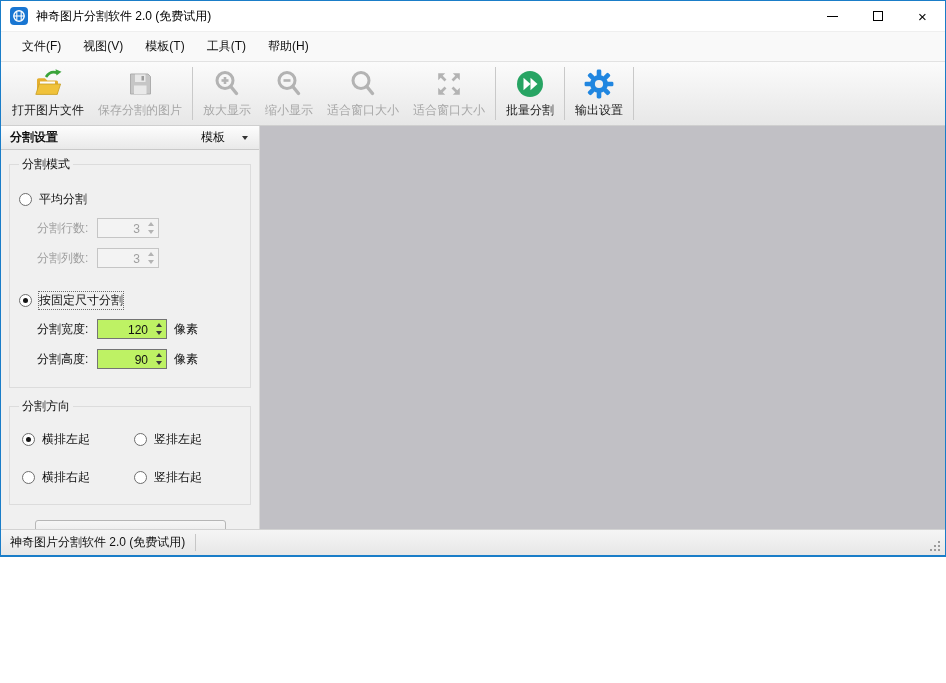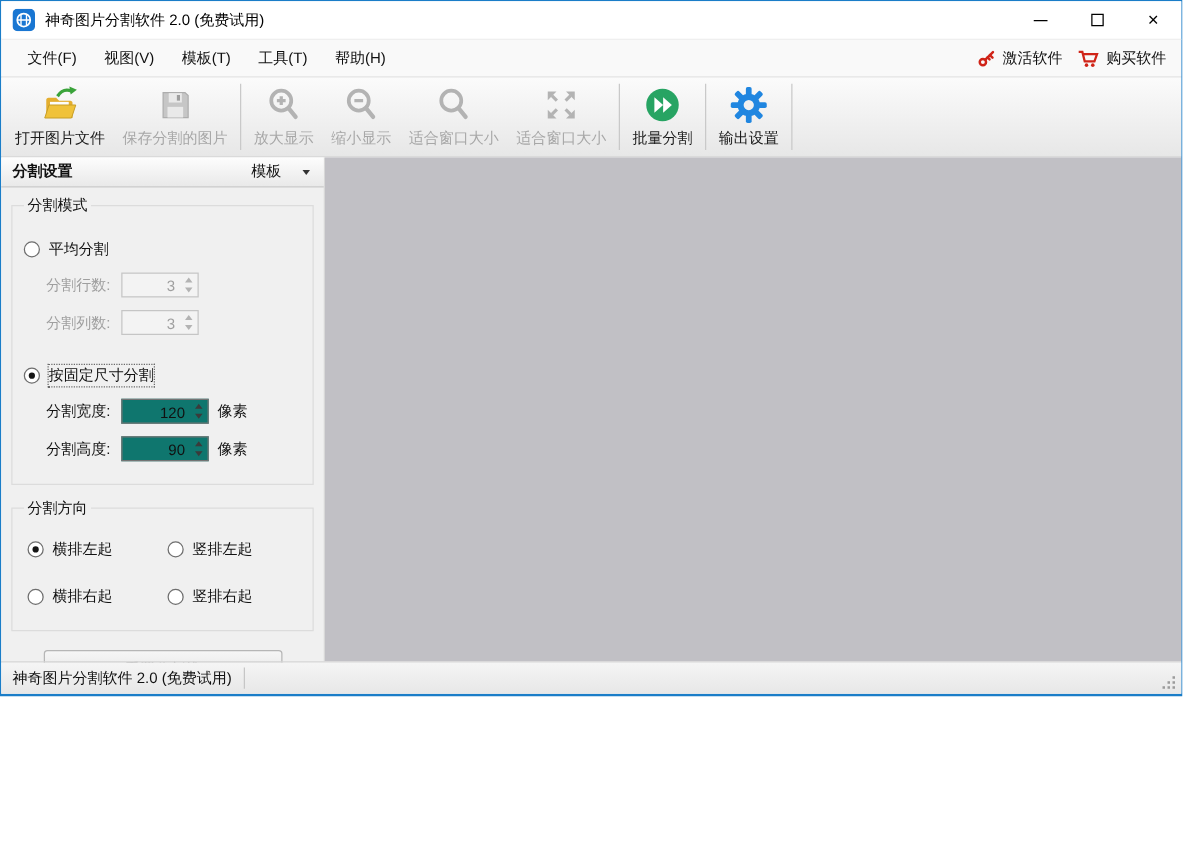--- a/index.html
+++ b/index.html
@@ -56,21 +56,21 @@
   .radio-row { display:flex; align-items:center; gap:7px; margin-top:16px; }
   .rb { width:13px; height:13px; flex:0 0 13px; border:1px solid #6e6e6e; border-radius:50%;
         background:#fff; position:relative; display:block; }
   .rb.checked::after { content:""; position:absolute; left:3px; top:3px; right:3px; bottom:3px;
         background:#151515; border-radius:50%; }
   .focus-dotted { outline:1px dotted #6b6b6b; }
 
   .ctl-row { display:flex; align-items:center; margin:10px 0 0 18px; }
   .ctl-row.disabled { color:#9f9f9f; }
   .ctl-label { width:60px; }
-  .spin { display:flex; align-items:stretch; height:20px; width:62px; background:#0f766e;
+  .spin { display:flex; align-items:stretch; height:20px; width:62px; background:#bef264;
           border:1px solid #747474; }
   .spin.wide { width:70px; }
   .spin-val { flex:1; text-align:right; padding:3px 3px 0 0; color:#111; }
   .spin-btns { width:15px; display:flex; flex-direction:column; align-items:center;
                justify-content:center; gap:4px; }
   .sarrow-up { width:0; height:0; border-left:3.5px solid transparent; border-right:3.5px solid transparent;
                border-bottom:4px solid #3b3b3b; display:block; }
   .sarrow-dn { width:0; height:0; border-left:3.5px solid transparent; border-right:3.5px solid transparent;
                border-top:4px solid #3b3b3b; display:block; }
   .spin.disabled { background:#f3f3f3; border-color:#c5c5c5; }
@@ -129,43 +129,20 @@
     </div>
   </div>
 
   <div class="menubar">
     <span class="menu-item">文件(F)</span>
     <span class="menu-item">视图(V)</span>
     <span class="menu-item">模板(T)</span>
     <span class="menu-item">工具(T)</span>
     <span class="menu-item">帮助(H)</span>
 
-    <div class="menu-right">
-      <span class="menu-link">
-        <svg width="15" height="15" viewBox="0 0 16 16">
-          <g stroke="var(--accent-red)" stroke-width="2.1" fill="none" stroke-linecap="round">
-            <circle cx="4.6" cy="11.4" r="2.7"></circle>
-            <path d="M6.7 9.3 L13.2 2.8"></path>
-            <path d="M10.6 5.4 l2.2 2.2"></path>
-            <path d="M8.6 7.4 l1.7 1.7"></path>
-          </g>
-        </svg>
-        <span>激活软件</span>
-      </span>
-      <span class="menu-link">
-        <svg width="18" height="16" viewBox="0 0 19 16">
-          <g stroke="var(--accent-red)" stroke-width="1.9" fill="none">
-            <path d="M1 2.2 h3.1 l2 8 h8.2 l2.2 -6.2 H5.2"></path>
-          </g>
-          <circle cx="7.6" cy="13.4" r="1.5" fill="var(--accent-red)"></circle>
-          <circle cx="12.9" cy="13.4" r="1.5" fill="var(--accent-red)"></circle>
-        </svg>
-        <span>购买软件</span>
-      </span>
-    </div>
   </div>
 
   <div class="toolbar">
 
     <div class="tb-btn">
       <span class="tb-icon">
         <svg width="32" height="32" viewBox="0 0 32 32">
           <path d="M14 9 q4.5 -7 11.5 -4" fill="none" stroke="#3aa33a" stroke-width="2.6"></path>
           <path d="M23.5 1.2 l6 2.6 -5 3.8 z" fill="#3aa33a"></path>
           <path d="M5 12 c0-1 .7-1.8 1.7-1.8 h6.2 l2.4 2.4 h9 c1 0 1.7.8 1.7 1.7 v12 H5 z" fill="#e4ae2f"></path>

